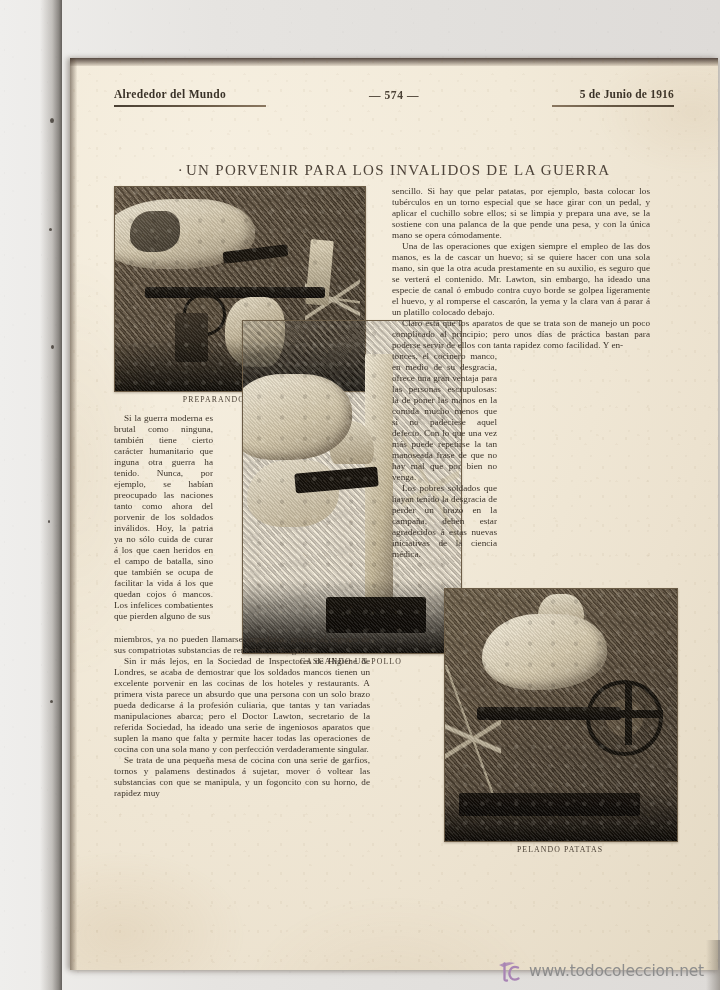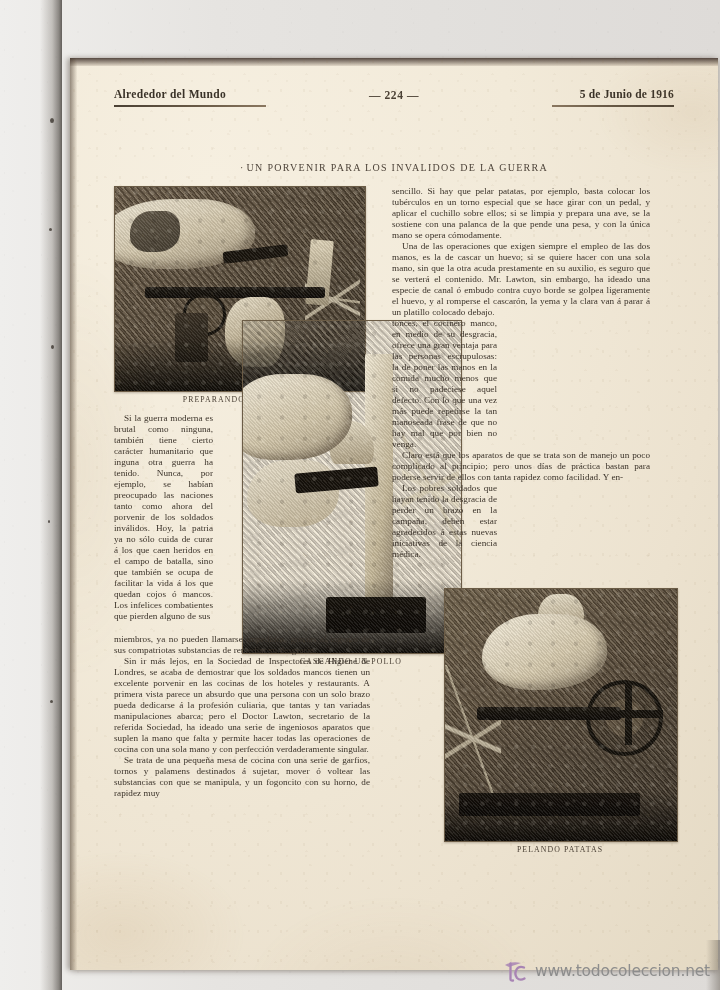--- a/index.html
+++ b/index.html
@@ -70,21 +70,21 @@
     background:linear-gradient(90deg,#8a7760,#6b5c48 40%,#4a4034);}
 
   
   .headline{position:absolute;left:0;top:60px;width:648px;text-align:center;
     font-family:"DejaVu Serif",serif;
     font-size:33px;font-weight:bold;letter-spacing:7px;
     color:#2d261e;
     text-shadow:0 0 1px rgba(45,38,30,.45);
     white-space:nowrap;}
   .subhead{position:absolute;left:0;top:104px;width:648px;text-align:center;
-    font-size:10px;letter-spacing:1.3px;color:#4e443a;font-weight:normal;}
+    font-size:15px;letter-spacing:1.3px;color:#4e443a;font-weight:normal;}
   .subhead::before{content:"·";margin-right:2px;}
 
   
   .col-left{position:absolute;left:44px;top:128px;width:256px;}
   .col-right{position:absolute;left:322px;top:128px;width:258px;}
 
   p.body{
     margin:0 0 0 0;
     font-size:9.2px;line-height:11.0px;
     color:#3b332a;
@@ -211,21 +211,21 @@
     background:linear-gradient(180deg,#17120c,#0b0805);border-radius:2px;}
   .p3wire{position:absolute;left:0%;top:30%;width:24%;height:56%;opacity:.7;
     background-image:
       linear-gradient(24deg,transparent 46%,#e4dac0 47%,#e4dac0 49%,transparent 50%),
       linear-gradient(-32deg,transparent 46%,#d6cbb0 47%,#d6cbb0 49%,transparent 50%),
       linear-gradient(70deg,transparent 47%,#cabfa4 48%,#cabfa4 49.5%,transparent 50%);}
   .p3dark{position:absolute;left:0;bottom:0;width:100%;height:20%;
     background:linear-gradient(0deg,#0d0a06,rgba(13,10,6,0));}
 
   
-  .watermark{position:absolute;right:10px;bottom:6px;display:flex;align-items:center;gap:7px;}
+  .watermark{position:absolute;right:16px;bottom:6px;display:flex;align-items:center;gap:7px;}
   .wm-logo{width:26px;height:26px;position:relative;}
   .wm-text{font-family:"DejaVu Sans",sans-serif;font-size:15.5px;color:#8d8d8d;
     letter-spacing:-.2px;font-weight:normal;}
   .wm-shadowbar{position:absolute;right:0;bottom:0;width:14px;height:50px;
     background:linear-gradient(90deg,rgba(120,112,102,0),rgba(90,82,72,.45));}
 </style>
 </head>
 <body>
 
 <div class="scan-bg"></div>
@@ -239,21 +239,21 @@
   <div class="speck" style="left:6px;top:700px;width:3px;height:3px;"></div>
 </div>
 
 <div class="page">
   <div class="page-top-dark"></div>
   <div class="page-left-dark"></div>
 
   <div class="runhead">
     <div class="rh-left">Alrededor del Mundo</div>
     <div class="rh-left-rule"></div>
-    <div class="rh-center">— 224 —</div>
+    <div class="rh-center">— 574 —</div>
     <div class="rh-right">5 de Junio de 1916</div>
     <div class="rh-right-rule"></div>
   </div>
 
   <div class="subhead">UN PORVENIR PARA LOS INVALIDOS DE LA GUERRA</div>
 
   <div class="photo" id="photo1">
     <div class="ph-inner">
       <div class="p1bg"></div>
       <div class="p1hatch"></div>
@@ -316,22 +316,22 @@
     <p class="body narrow-left">Si la guerra moderna es brutal como ninguna, también tiene cierto carácter humanitario que inguna otra guerra ha tenido. Nunca, por ejemplo, se habían preocupado las naciones tanto como ahora del porvenir de los soldados inválidos. Hoy, la patria ya no sólo cuida de curar á los que caen heridos en el campo de batalla, sino que también se ocupa de facilitar la vida á los que quedan cojos ó mancos. Los infelices combatientes que pierden alguno de sus</p>
     <div style="height:12px;"></div>
     <p class="body noind">miembros, ya no pueden llamarse impedidos, gracias al ingenio de sus compatriotas substancias de remediar su desgracia.</p>
     <p class="body">Sin ir más lejos, en la Sociedad de Inspectores de Higiene de Londres, se acaba de demostrar que los soldados mancos tienen un excelente porvenir en las cocinas de los hoteles y restaurants. A primera vista parece un absurdo que una persona con un solo brazo pueda dedicarse á la profesión culiaria, que tantas y tan variadas manipulaciones abarca; pero el Doctor Lawton, secretario de la referida Sociedad, ha ideado una serie de ingeniosos aparatos que suplen la mano que falta y permite hacer todas las operaciones de cocina con una sola mano y con perfección verdaderamente singular.</p>
     <p class="body">Se trata de una pequeña mesa de cocina con una serie de garfios, tornos y palamens destinados á sujetar, mover ó voltear las substancias con que se manipula, y un fogoncito con su horno, de rapidez muy</p>
   </div>
 
   <div class="col-right">
     <p class="body noind">sencillo. Si hay que pelar patatas, por ejemplo, basta colocar los tubérculos en un torno especial que se hace girar con un pedal, y aplicar el cuchillo sobre ellos; si se limpia y prepara una ave, se la sostiene con una palanca de la que pende una pesa, y con la única mano se opera cómodamente.</p>
     <p class="body">Una de las operaciones que exigen siempre el empleo de las dos manos, es la de cascar un huevo; si se quiere hacer con una sola mano, sin que la otra acuda prestamente en su auxilio, es seguro que se verterá el contenido. Mr. Lawton, sin embargo, ha ideado una especie de canal ó embudo contra cuyo borde se golpea ligeramente el huevo, y al romperse el cascarón, la yema y la clara van á parar á un platillo colocado debajo.</p>
+    <p class="body">Claro está que los aparatos de que se trata son de manejo un poco complicado al principio; pero unos días de práctica bastan para poderse servir de ellos con tanta rapidez como facilidad. Y en-</p>
     <p class="body noind narrow-right">tonces, el cocinero manco, en medio de su desgracia, ofrece una gran ventaja para las personas escrupulosas: la de poner las manos en la comida mucho menos que si no padeciese aquel defecto. Con lo que una vez más puede repetirse la tan manoseada frase de que no hay mal que por bien no venga.</p>
-    <p class="body">Claro está que los aparatos de que se trata son de manejo un poco complicado al principio; pero unos días de práctica bastan para poderse servir de ellos con tanta rapidez como facilidad. Y en-</p>
     <p class="body narrow-right">Los pobres soldados que hayan tenido la desgracia de perder un brazo en la campaña, deben estar agradecidos á estas nuevas iniciativas de la ciencia médica.</p>
   </div>
 
   <div class="page-grain"></div>
   <div class="page-foxing"></div>
 </div>
 
 <div class="wm-shadowbar"></div>
 <div class="watermark">
   <div class="wm-logo">

